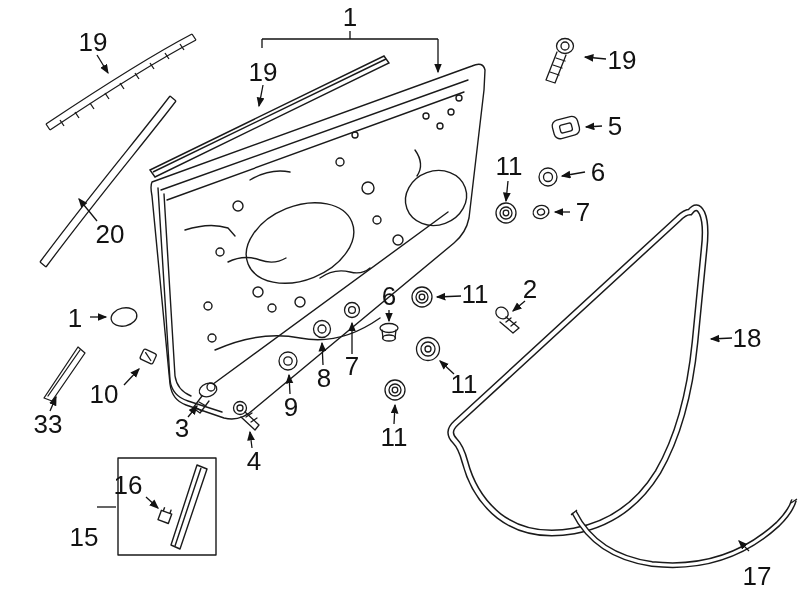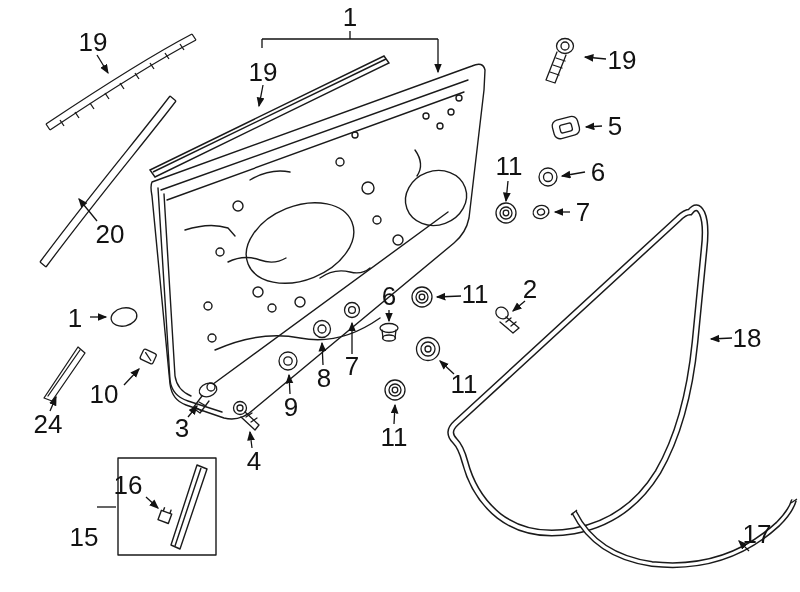--- a/index.html
+++ b/index.html
@@ -239,26 +239,26 @@
   <div class="co" style="left:509px;top:166px">11</div>
   <div class="co" style="left:598px;top:172px">6</div>
   <div class="co" style="left:583px;top:212px">7</div>
   <div class="co" style="left:110px;top:234px">20</div>
   <div class="co" style="left:75px;top:318px">1</div>
   <div class="co" style="left:530px;top:289px">2</div>
   <div class="co" style="left:475px;top:294px">11</div>
   <div class="co" style="left:389px;top:296px">6</div>
   <div class="co" style="left:747px;top:338px">18</div>
   <div class="co" style="left:104px;top:394px">10</div>
-  <div class="co" style="left:48px;top:424px">24</div>
+  <div class="co" style="left:48px;top:424px">33</div>
   <div class="co" style="left:182px;top:428px">3</div>
   <div class="co" style="left:324px;top:378px">8</div>
   <div class="co" style="left:352px;top:366px">7</div>
   <div class="co" style="left:291px;top:407px">9</div>
   <div class="co" style="left:464px;top:384px">11</div>
   <div class="co" style="left:254px;top:461px">4</div>
   <div class="co" style="left:394px;top:437px">11</div>
   <div class="co" style="left:84px;top:537px">15</div>
   <div class="co" style="left:128px;top:485px">16</div>
-  <div class="co" style="left:757px;top:534px">17</div>
+  <div class="co" style="left:757px;top:576px">17</div>
 
 
 </div>
 
 </body></html>

